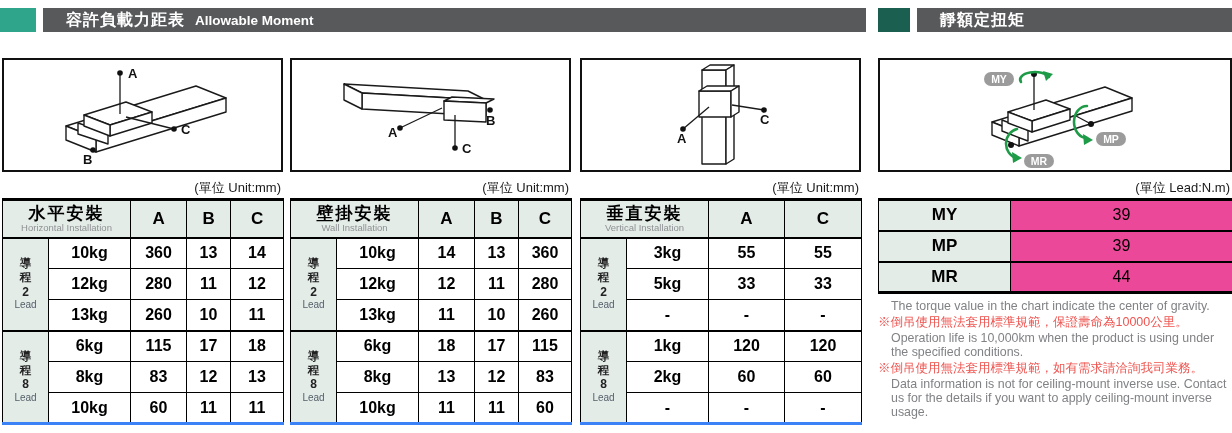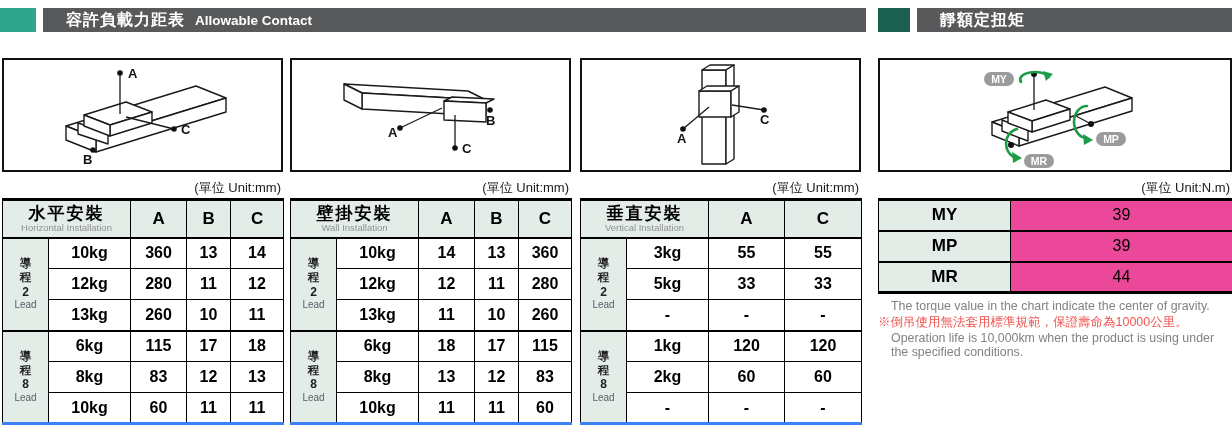--- a/index.html
+++ b/index.html
@@ -74,21 +74,21 @@
 </style>
 </head>
 <body>
 
 <div class="page">
 
   <div class="sec-header" id="hdr-left">
     <div class="teal-sq"></div>
     <div class="bar">
       <span class="zh">容許負載力距表</span>
-      <span class="en">Allowable Contact</span>
+      <span class="en">Allowable Moment</span>
     </div>
   </div>
 
   <div class="sec-header" id="hdr-right">
     <div class="teal-sq"></div>
     <div class="bar">
       <span class="zh">靜額定扭矩</span>
     </div>
   </div>
 
@@ -387,21 +387,21 @@
         <rect class="badge" x="216" y="72" width="30" height="14" rx="7"></rect>
         <text class="btxt" x="231" y="83">MP</text>
 
         <circle class="dot" cx="131" cy="85" r="3"></circle>
         <path class="garc" d="M 137,69 A 14,15 0 0 0 136,98"></path>
         <polygon class="ghead" points="142,98 132,92 133,103"></polygon>
         <rect class="badge" x="144" y="94" width="30" height="14" rx="7"></rect>
         <text class="btxt" x="159" y="105">MR</text>
       </svg>
     </div>
-    <div class="unit">(單位  Unit:N.m)</div>
+    <div class="unit">(單位  Lead:N.m)</div>
 
     <table class="stable">
       <colgroup>
           <col style="width:132px">
           <col style="width:222px">
         </colgroup>
       <tbody>
       <tr>
         <td class="sl">MY</td>
         <td class="sv">39</td>
@@ -418,16 +418,20 @@
     </table>
 
     <div class="notes">
       <div class="note">
         <div class="nen">The torque value in the chart indicate the center of gravity.</div>
       </div>
       <div class="note">
         <div class="nzh">※倒吊使用無法套用標準規範，保證壽命為10000公里。</div>
         <div class="nen">Operation life is 10,000km when the product is using under the specified conditions.</div>
       </div>
+      <div class="note">
+        <div class="nzh">※倒吊使用無法套用標準規範，如有需求請洽詢我司業務。</div>
+        <div class="nen">Data information is not for ceiling-mount inverse use. Contact us for the details if you want to apply ceiling-mount inverse usage.</div>
+      </div>
     </div>
   </div>
 
 </div>
 
 </body></html>

